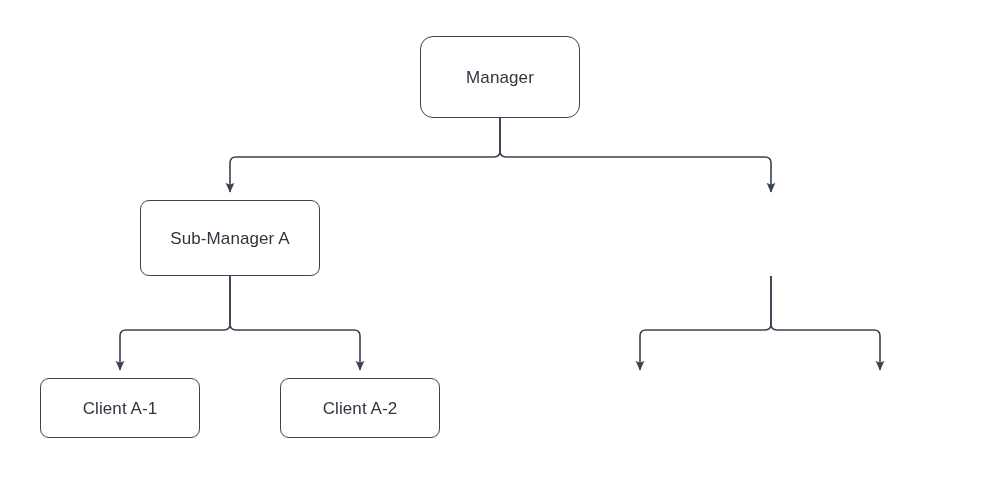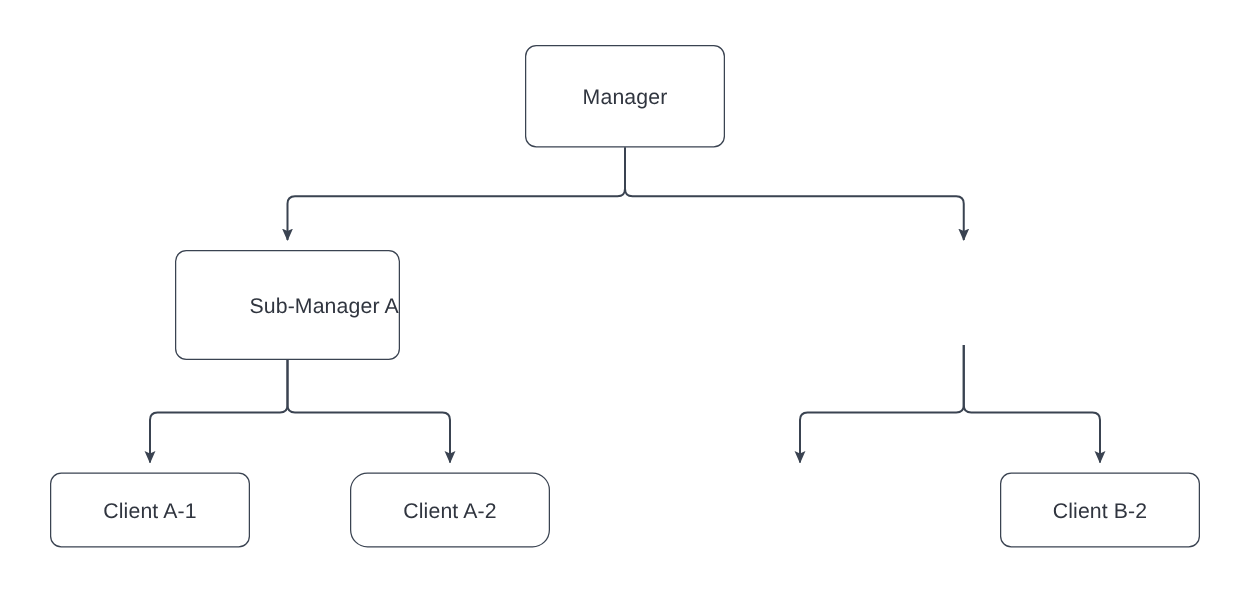--- a/index.html
+++ b/index.html
@@ -39,21 +39,21 @@
   }
   .node-label {
     color: #30353f;
     font-size: 17px;
     line-height: 1;
     letter-spacing: 0.1px;
     white-space: nowrap;
     font-family: "Liberation Sans", sans-serif;
   }
   .node.level-root  { width: 160px; height: 82px; }
-  .node.level-mid   { width: 180px; height: 88px; justify-content: flex-end; }
+  .node.level-mid   { width: 180px; height: 76px; }
   .node.level-leaf  { width: 160px; height: 60px; align-items: center; }
 </style>
 </head>
 <body>
 
 <div id="canvas">
 
   <svg id="edges" viewBox="0 0 1000 480" xmlns="http://www.w3.org/2000/svg">
     <defs>
       <marker id="arrow" viewBox="0 0 10 10" refX="9.2" refY="5" markerWidth="6.2" markerHeight="6.2" orient="auto-start-reverse">
@@ -70,35 +70,32 @@
       <path d="M 230 276 L 230 324 Q 230 330 224 330 L 126 330 Q 120 330 120 336 L 120 370" marker-end="url(#arrow)"></path>
 
       <path d="M 230 276 L 230 324 Q 230 330 236 330 L 354 330 Q 360 330 360 336 L 360 370" marker-end="url(#arrow)"></path>
 
       <path d="M 771 276 L 771 324 Q 771 330 765 330 L 646 330 Q 640 330 640 336 L 640 370" marker-end="url(#arrow)"></path>
 
       <path d="M 771 276 L 771 324 Q 771 330 777 330 L 874 330 Q 880 330 880 336 L 880 370" marker-end="url(#arrow)"></path>
     </g>
   </svg>
 
-  <div class="node level-root" style="left:420px; top:36px;">
+  <div class="node level-root" style="left:420px; top:36px;border-radius:13px;">
     <span class="node-label">Manager</span>
   </div>
 
   <div class="node level-mid" style="left:140px; top:200px;">
     <span class="node-label">Sub-Manager A</span>
   </div>
 
 
   <div class="node level-leaf" style="left:40px; top:378px;">
     <span class="node-label">Client A-1</span>
   </div>
 
-  <div class="node level-leaf" style="left:280px; top:378px;border-radius:14px;">
+  <div class="node level-leaf" style="left:280px; top:378px;">
     <span class="node-label">Client A-2</span>
   </div>
 
 
-  <div class="node level-leaf" style="left:800px; top:378px;">
-    <span class="node-label">Client B-2</span>
-  </div>
 
 </div>
 
 </body></html>

